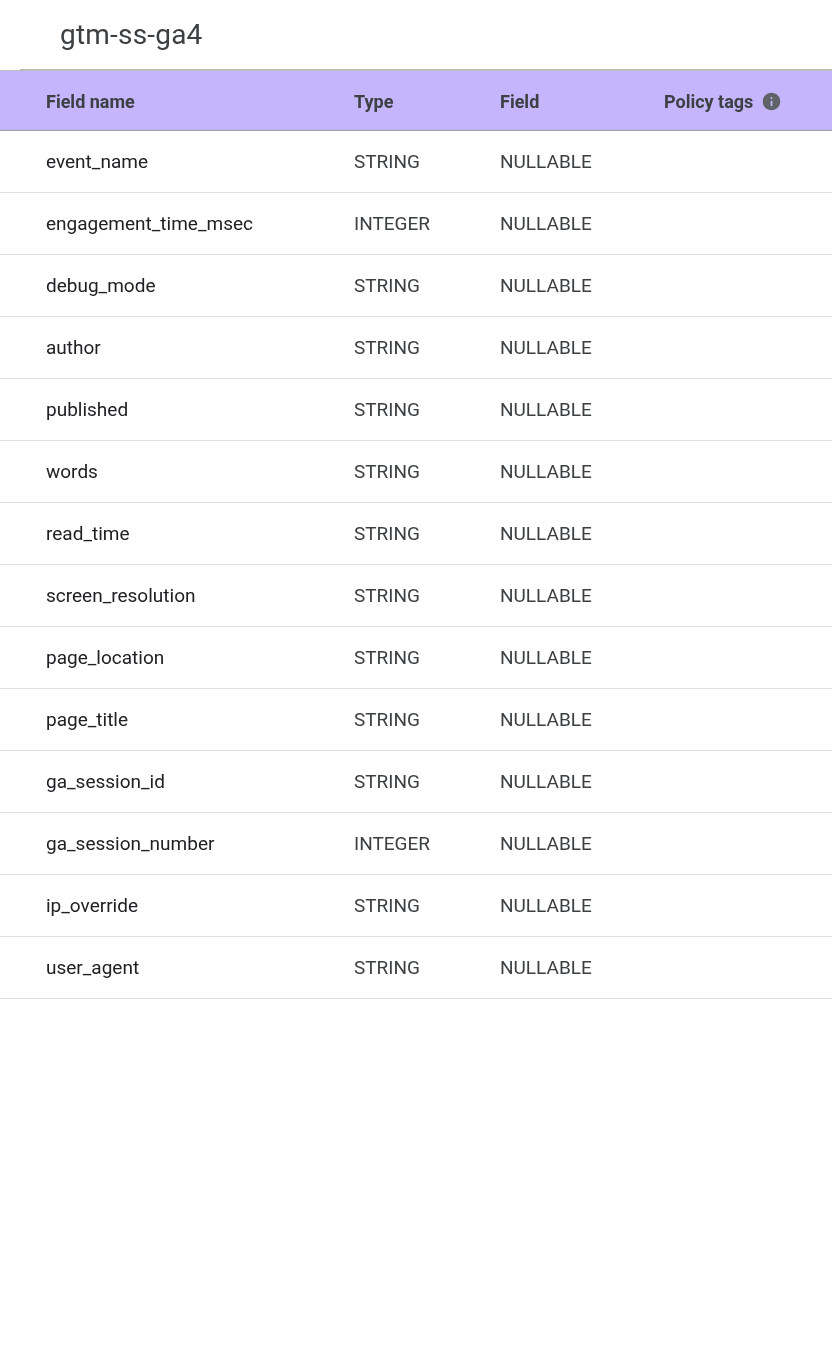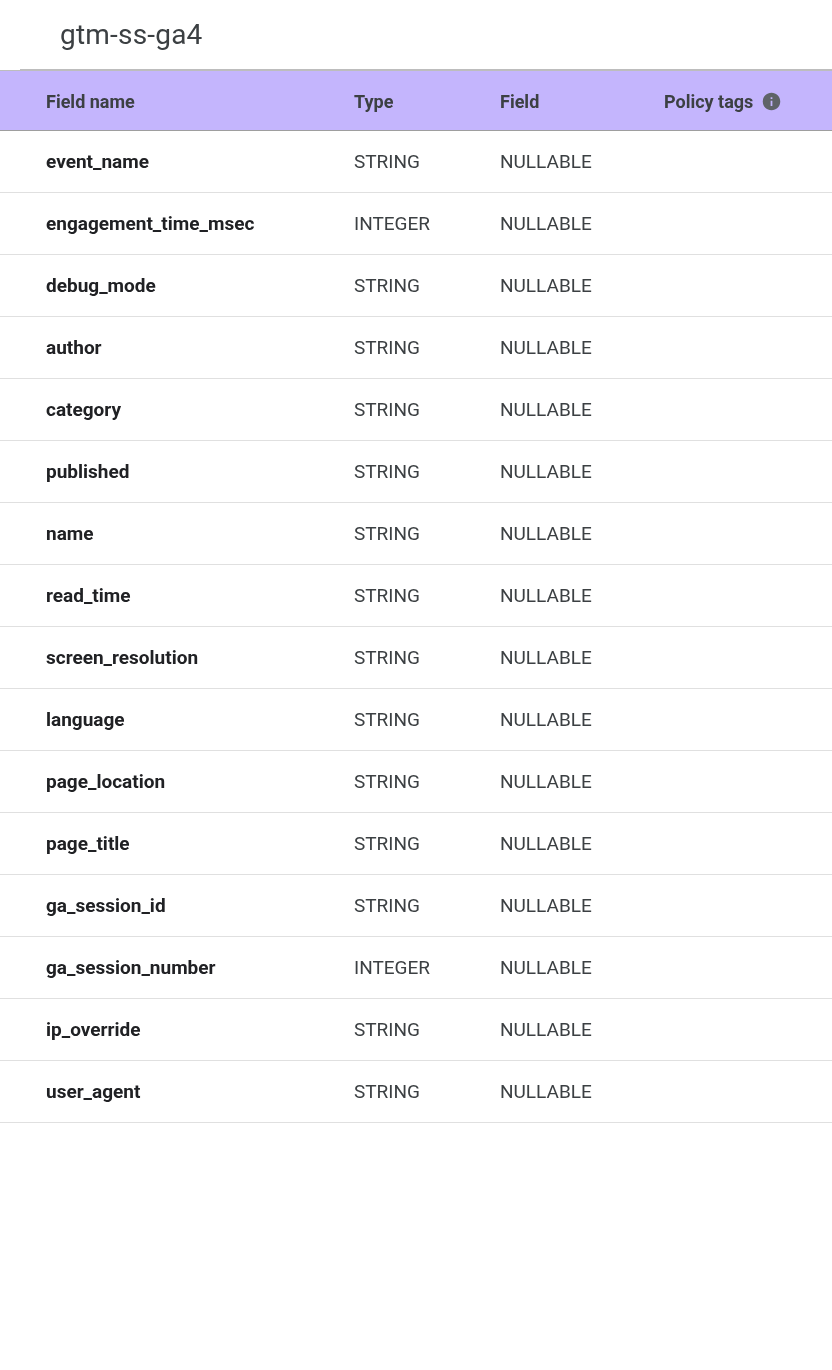--- a/index.html
+++ b/index.html
@@ -61,21 +61,21 @@
     .schema-table th.col-policy {
       white-space: nowrap;
     }
     .schema-table tbody td {
       font-size: 19px;
       padding: 19px 0;
       border-bottom: 1px solid #e0e0e0;
       vertical-align: middle;
     }
     .schema-table tbody td.col-name {
-      font-weight: 700;
+      font-weight: 400;
     }
     .schema-table tbody td.col-type,
     .schema-table tbody td.col-mode {
       font-weight: 400;
       color: #3c4043;
     }
     .info-icon {
       display: inline-flex;
       align-items: center;
       justify-content: center;
@@ -139,51 +139,39 @@
         <td class="col-mode">NULLABLE</td>
         <td class="col-policy"></td>
       </tr>
       <tr>
         <td class="col-name">author</td>
         <td class="col-type">STRING</td>
         <td class="col-mode">NULLABLE</td>
         <td class="col-policy"></td>
       </tr>
       <tr>
-        <td class="col-name">category</td>
-        <td class="col-type">STRING</td>
-        <td class="col-mode">NULLABLE</td>
-        <td class="col-policy"></td>
-      </tr>
-      <tr>
         <td class="col-name">published</td>
         <td class="col-type">STRING</td>
         <td class="col-mode">NULLABLE</td>
         <td class="col-policy"></td>
       </tr>
       <tr>
-        <td class="col-name">name</td>
+        <td class="col-name">words</td>
         <td class="col-type">STRING</td>
         <td class="col-mode">NULLABLE</td>
         <td class="col-policy"></td>
       </tr>
       <tr>
         <td class="col-name">read_time</td>
         <td class="col-type">STRING</td>
         <td class="col-mode">NULLABLE</td>
         <td class="col-policy"></td>
       </tr>
       <tr>
         <td class="col-name">screen_resolution</td>
-        <td class="col-type">STRING</td>
-        <td class="col-mode">NULLABLE</td>
-        <td class="col-policy"></td>
-      </tr>
-      <tr>
-        <td class="col-name">language</td>
         <td class="col-type">STRING</td>
         <td class="col-mode">NULLABLE</td>
         <td class="col-policy"></td>
       </tr>
       <tr>
         <td class="col-name">page_location</td>
         <td class="col-type">STRING</td>
         <td class="col-mode">NULLABLE</td>
         <td class="col-policy"></td>
       </tr>

